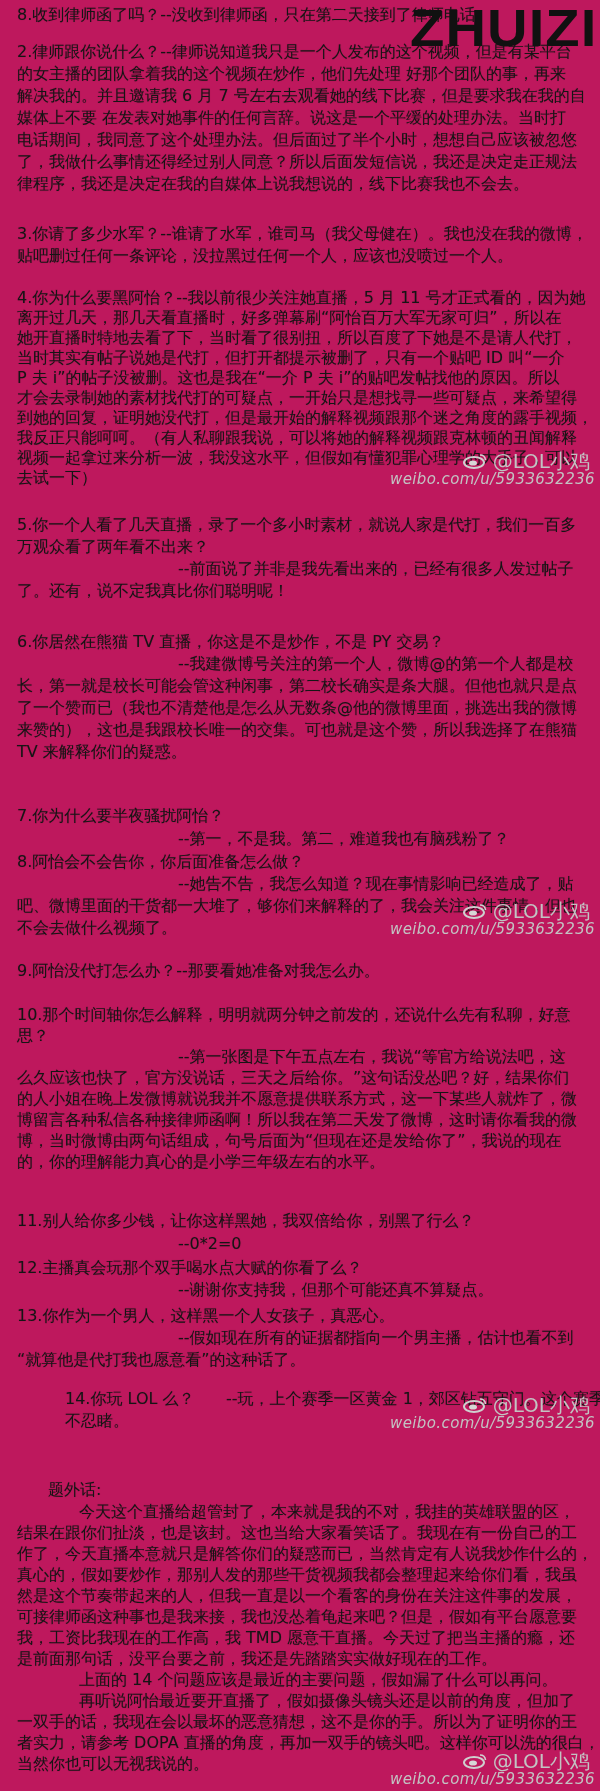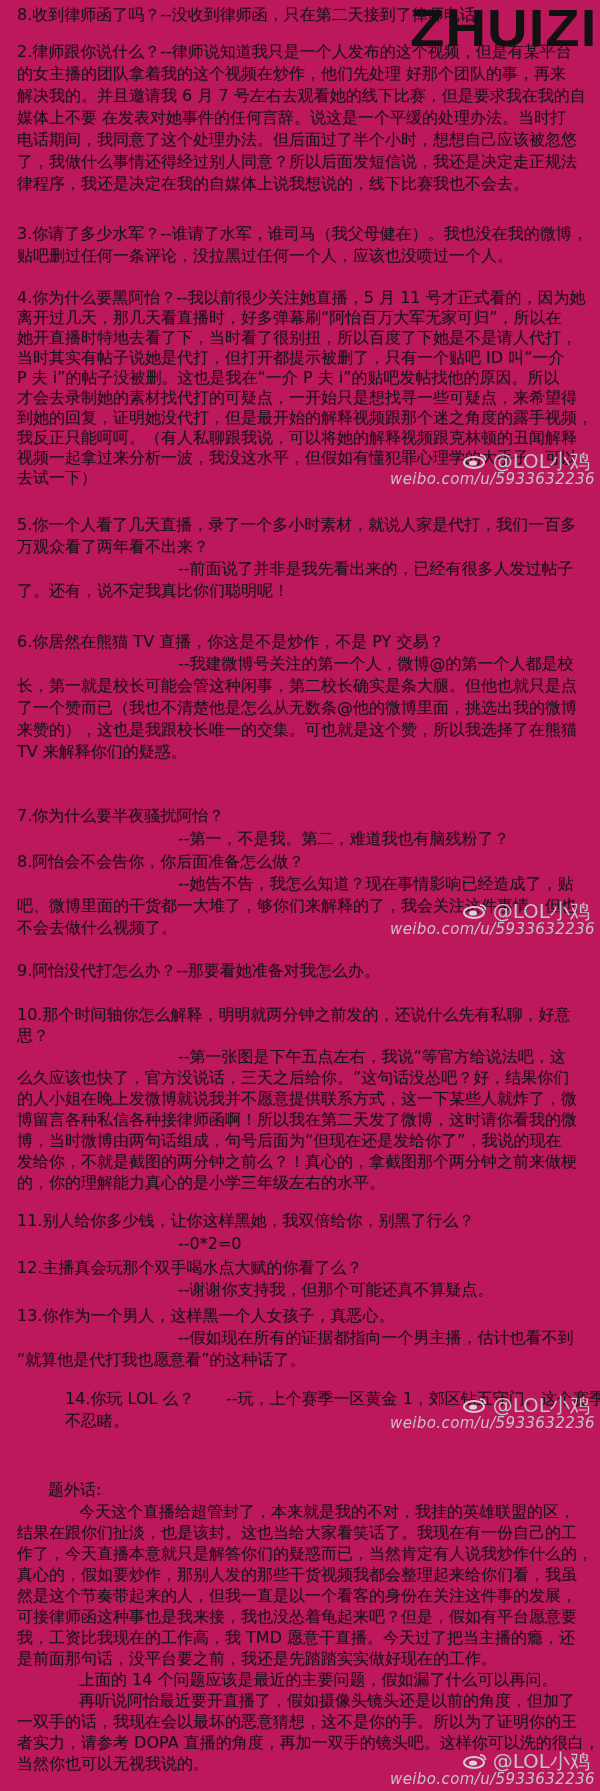--- a/index.html
+++ b/index.html
@@ -168,21 +168,20 @@
   </section>
 
   <section class="blk" id="q10">
     <div class="ln">10.那个时间轴你怎么解释，明明就两分钟之前发的，还说什么先有私聊，好意</div>
     <div class="ln">思？</div>
     <div class="ln ind">--第一张图是下午五点左右，我说“等官方给说法吧，这</div>
     <div class="ln">么久应该也快了，官方没说话，三天之后给你。”这句话没怂吧？好，结果你们</div>
     <div class="ln">的人小姐在晚上发微博就说我并不愿意提供联系方式，这一下某些人就炸了，微</div>
     <div class="ln">博留言各种私信各种接律师函啊！所以我在第二天发了微博，这时请你看我的微</div>
     <div class="ln">博，当时微博由两句话组成，句号后面为“但现在还是发给你了”，我说的现在</div>
-    <div class="ln">发给你，不就是截图的两分钟之前么？！真心的，拿截图那个两分钟之前来做梗</div>
     <div class="ln">的，你的理解能力真心的是小学三年级左右的水平。</div>
   </section>
 
   <section class="blk" id="q11">
     <div class="ln">11.别人给你多少钱，让你这样黑她，我双倍给你，别黑了行么？</div>
     <div class="ln ind">--0*2=0</div>
   </section>
 
   <section class="blk" id="q12">
     <div class="ln">12.主播真会玩那个双手喝水点大赋的你看了么？</div>

